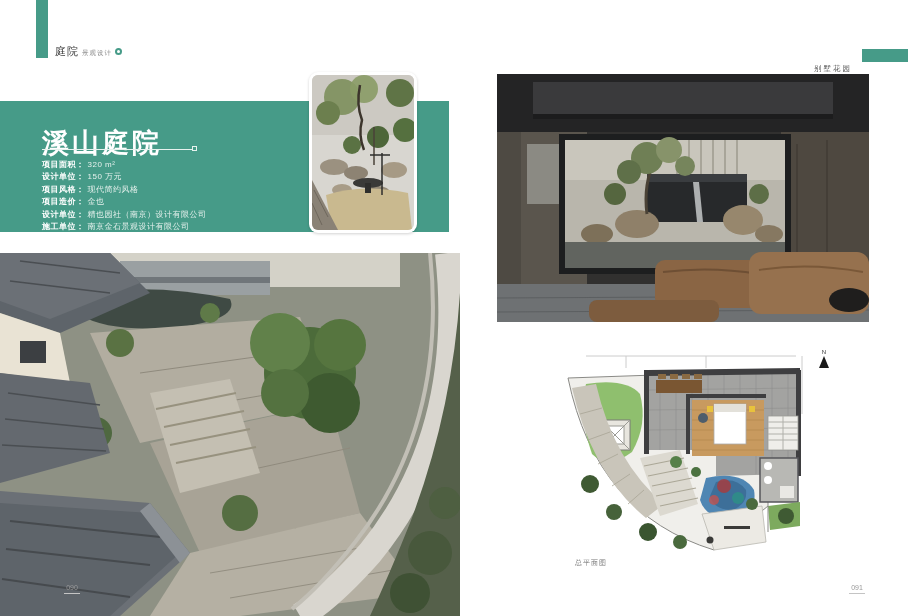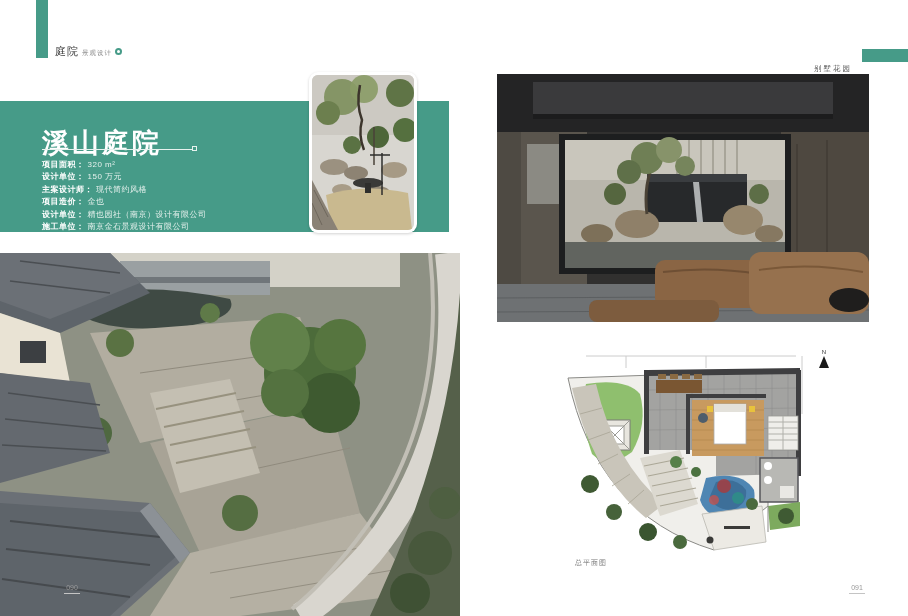--- a/index.html
+++ b/index.html
@@ -72,21 +72,21 @@
     <div class="info-list">
       <div class="info-row">
         <span class="info-label">项目面积：</span>
         <span class="info-value">320 m²</span>
       </div>
       <div class="info-row">
         <span class="info-label">设计单位：</span>
         <span class="info-value">150 万元</span>
       </div>
       <div class="info-row">
-        <span class="info-label">主案设计师：</span>
+        <span class="info-label">项目风格：</span>
         <span class="info-value">现代简约风格</span>
       </div>
       <div class="info-row">
         <span class="info-label">项目造价：</span>
         <span class="info-value">金也</span>
       </div>
       <div class="info-row">
         <span class="info-label">设计单位：</span>
         <span class="info-value">精也园社（南京）设计有限公司</span>
       </div>

